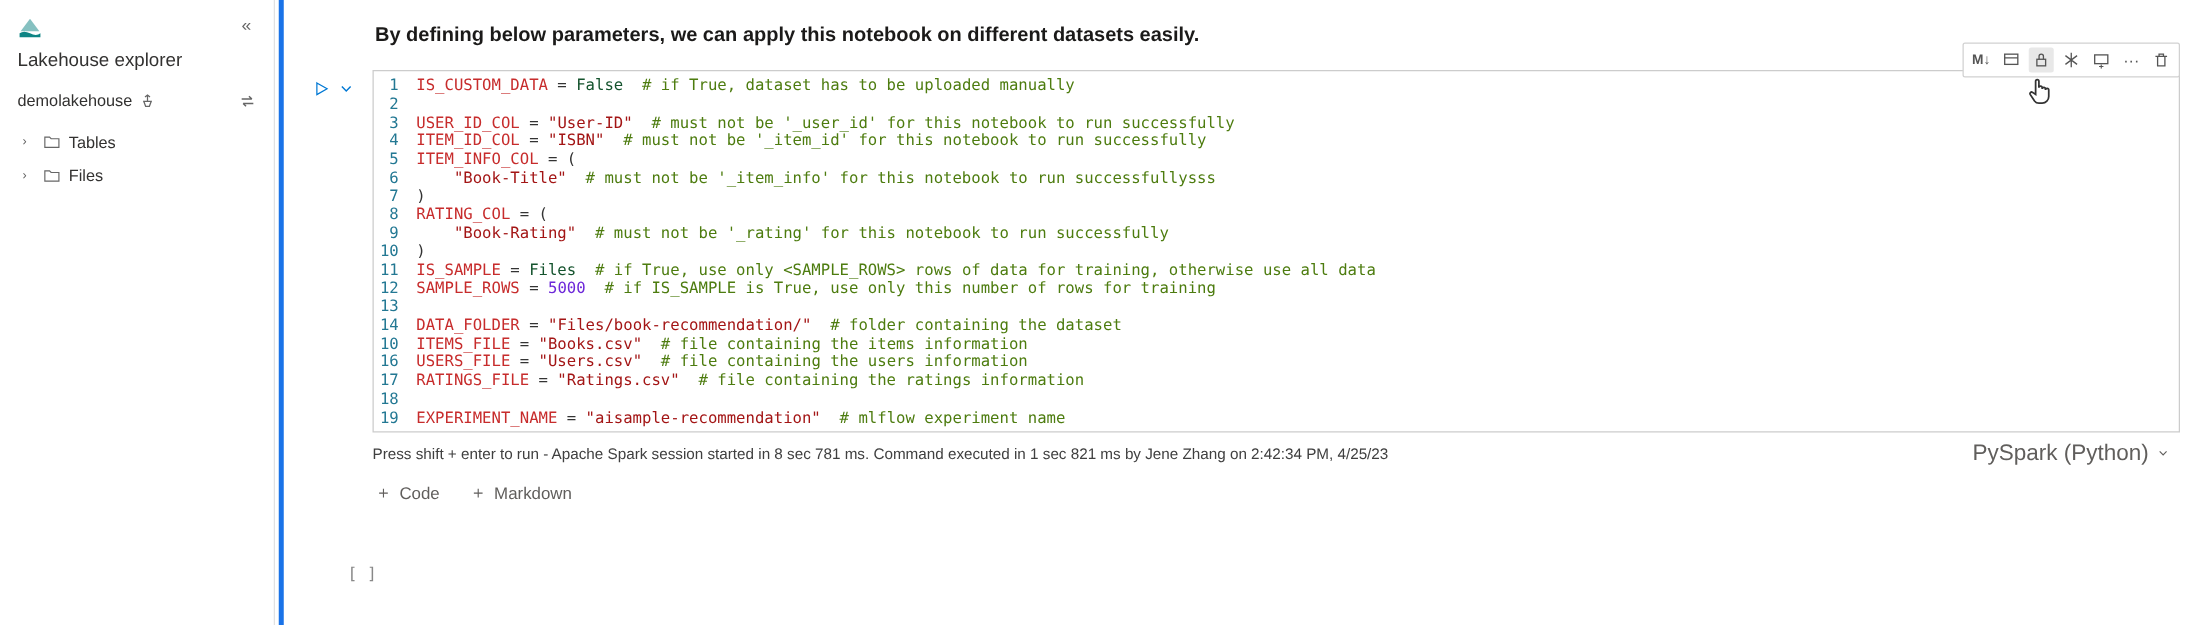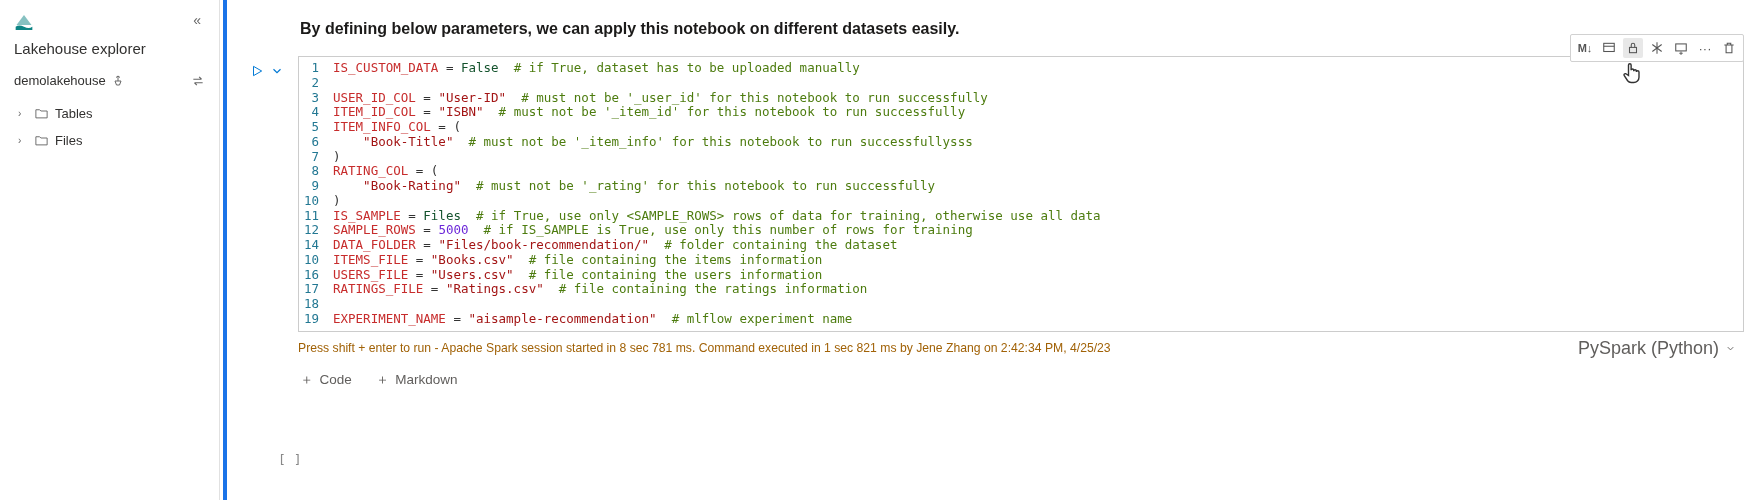--- a/index.html
+++ b/index.html
@@ -42,21 +42,21 @@
     .lineno { width: 34px; text-align: right; color: #237893; padding-right: 14px; user-select: none; }
     .code { flex: 1; }
     .tok-var { color: #c72c2c; margin-top: 17px; }
     .tok-str { color: #a31515; }
     .tok-kw  { color: #14532d; }
     .tok-num { color: #6d28d9; }
     .tok-cmt { color: #4d7c0f; }
     .tok-op  { color: #333; }
 
     .cell-footer { display: flex; align-items: center; justify-content: space-between; padding: 6px 8px 0 58px; margin-left: 0; }
-    .cell-footer-left { display: flex; align-items: center; gap: 18px; color: #a16207; font-size: 12.2px; }
+    .cell-footer-left { display: flex; align-items: center; gap: 18px; color: #404040; font-size: 12.2px; }
     .bracket { font-family: Consolas, monospace; color: #888; position: absolute; left: 38px; top: 396px; }
     .kernel-pill { display: flex; align-items: center; gap: 6px; color: #605e5c; font-size: 18px; cursor: pointer; }
 
     .add-row { display: flex; gap: 24px; padding: 12px 0 0 80px; color: #605e5c; }
     .add-btn { display: flex; align-items: center; gap: 6px; cursor: pointer; font-size: 13.5px; }
   </style>
 </head>
 <body>
 
 <div class="sidebar">
@@ -154,20 +154,21 @@
         <div class="code-line"><span class="lineno">3</span><span class="code"><span class="tok-var">USER_ID_COL</span><span class="tok-op"> = </span><span class="tok-str">"User-ID"</span><span class="tok-cmt">  # must not be '_user_id' for this notebook to run successfully</span></span></div>
         <div class="code-line"><span class="lineno">4</span><span class="code"><span class="tok-var">ITEM_ID_COL</span><span class="tok-op"> = </span><span class="tok-str">"ISBN"</span><span class="tok-cmt">  # must not be '_item_id' for this notebook to run successfully</span></span></div>
         <div class="code-line"><span class="lineno">5</span><span class="code"><span class="tok-var">ITEM_INFO_COL</span><span class="tok-op"> = (</span></span></div>
         <div class="code-line"><span class="lineno">6</span><span class="code"><span>    </span><span class="tok-str">"Book-Title"</span><span class="tok-cmt">  # must not be '_item_info' for this notebook to run successfullysss</span></span></div>
         <div class="code-line"><span class="lineno">7</span><span class="code"><span class="tok-op">)</span></span></div>
         <div class="code-line"><span class="lineno">8</span><span class="code"><span class="tok-var">RATING_COL</span><span class="tok-op"> = (</span></span></div>
         <div class="code-line"><span class="lineno">9</span><span class="code"><span>    </span><span class="tok-str">"Book-Rating"</span><span class="tok-cmt">  # must not be '_rating' for this notebook to run successfully</span></span></div>
         <div class="code-line"><span class="lineno">10</span><span class="code"><span class="tok-op">)</span></span></div>
         <div class="code-line"><span class="lineno">11</span><span class="code"><span class="tok-var">IS_SAMPLE</span><span class="tok-op"> = </span><span class="tok-kw">Files</span><span class="tok-cmt">  # if True, use only &lt;SAMPLE_ROWS&gt; rows of data for training, otherwise use all data</span></span></div>
         <div class="code-line"><span class="lineno">12</span><span class="code"><span class="tok-var">SAMPLE_ROWS</span><span class="tok-op"> = </span><span class="tok-num">5000</span><span class="tok-cmt">  # if IS_SAMPLE is True, use only this number of rows for training</span></span></div>
+        <div class="code-line"><span class="lineno">13</span><span class="code"> </span></div>
         <div class="code-line"><span class="lineno">14</span><span class="code"><span class="tok-var">DATA_FOLDER</span><span class="tok-op"> = </span><span class="tok-str">"Files/book-recommendation/"</span><span class="tok-cmt">  # folder containing the dataset</span></span></div>
         <div class="code-line"><span class="lineno">10</span><span class="code"><span class="tok-var">ITEMS_FILE</span><span class="tok-op"> = </span><span class="tok-str">"Books.csv"</span><span class="tok-cmt">  # file containing the items information</span></span></div>
         <div class="code-line"><span class="lineno">16</span><span class="code"><span class="tok-var">USERS_FILE</span><span class="tok-op"> = </span><span class="tok-str">"Users.csv"</span><span class="tok-cmt">  # file containing the users information</span></span></div>
         <div class="code-line"><span class="lineno">17</span><span class="code"><span class="tok-var">RATINGS_FILE</span><span class="tok-op"> = </span><span class="tok-str">"Ratings.csv"</span><span class="tok-cmt">  # file containing the ratings information</span></span></div>
         <div class="code-line"><span class="lineno">18</span><span class="code"> </span></div>
         <div class="code-line"><span class="lineno">19</span><span class="code"><span class="tok-var">EXPERIMENT_NAME</span><span class="tok-op"> = </span><span class="tok-str">"aisample-recommendation"</span><span class="tok-cmt">  # mlflow experiment name</span></span></div>
       </div>
 
     <span class="bracket">[&nbsp;]</span>
     <div class="cell-footer">

